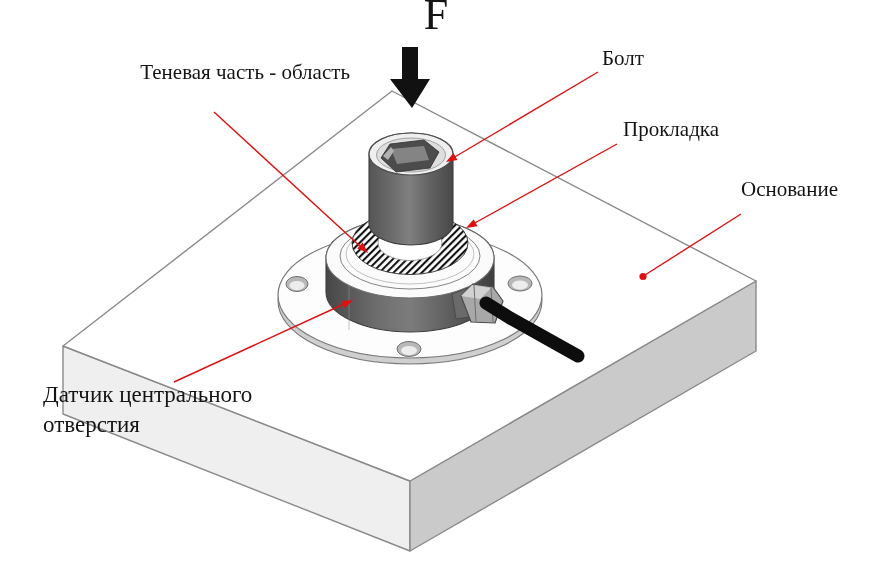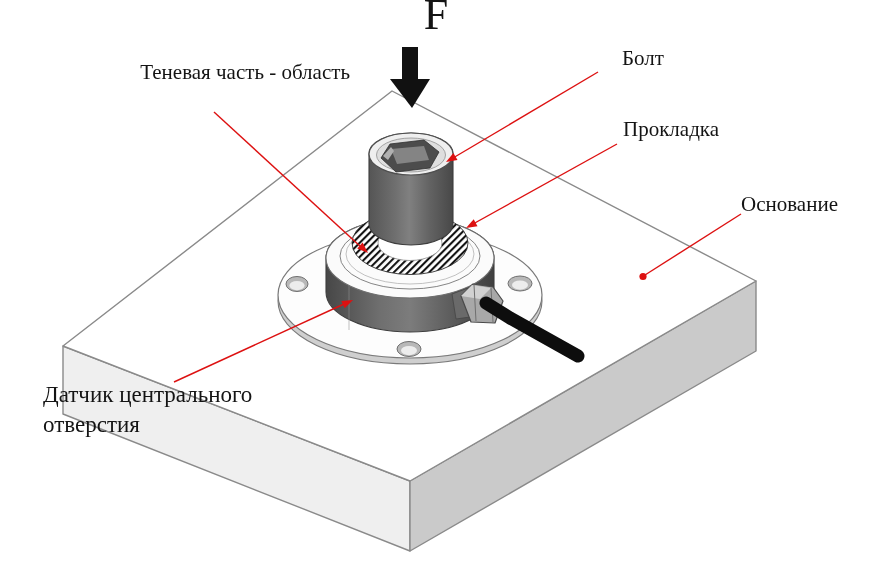--- a/index.html
+++ b/index.html
@@ -140,24 +140,24 @@
       </g>
     </g>
   </svg>
 
   <div class="f-label" style="left:410px; top:-7px; width:52px;">F</div>
 
   <div class="lbl lbl-center" style="left:58px; top:60px; width:292px;">
     <span>Теневая часть - область</span><br>
   </div>
 
-  <div class="lbl" style="left:602px; top:46px;margin-left:20px;">Болт</div>
+  <div class="lbl" style="left:602px; top:46px;">Болт</div>
 
   <div class="lbl" style="left:623px; top:117px;text-align:right;">Прокладка</div>
 
-  <div class="lbl" style="left:741px; top:192px;">Основание</div>
+  <div class="lbl" style="left:741px; top:177px;">Основание</div>
 
   <div class="lbl lbl-big" style="left:7px; top:380px;margin-left:36px;">
     <span>Датчик центрального</span><br>
     <span>отверстия</span>
   </div>
 
 </div>
 
 </body></html>

